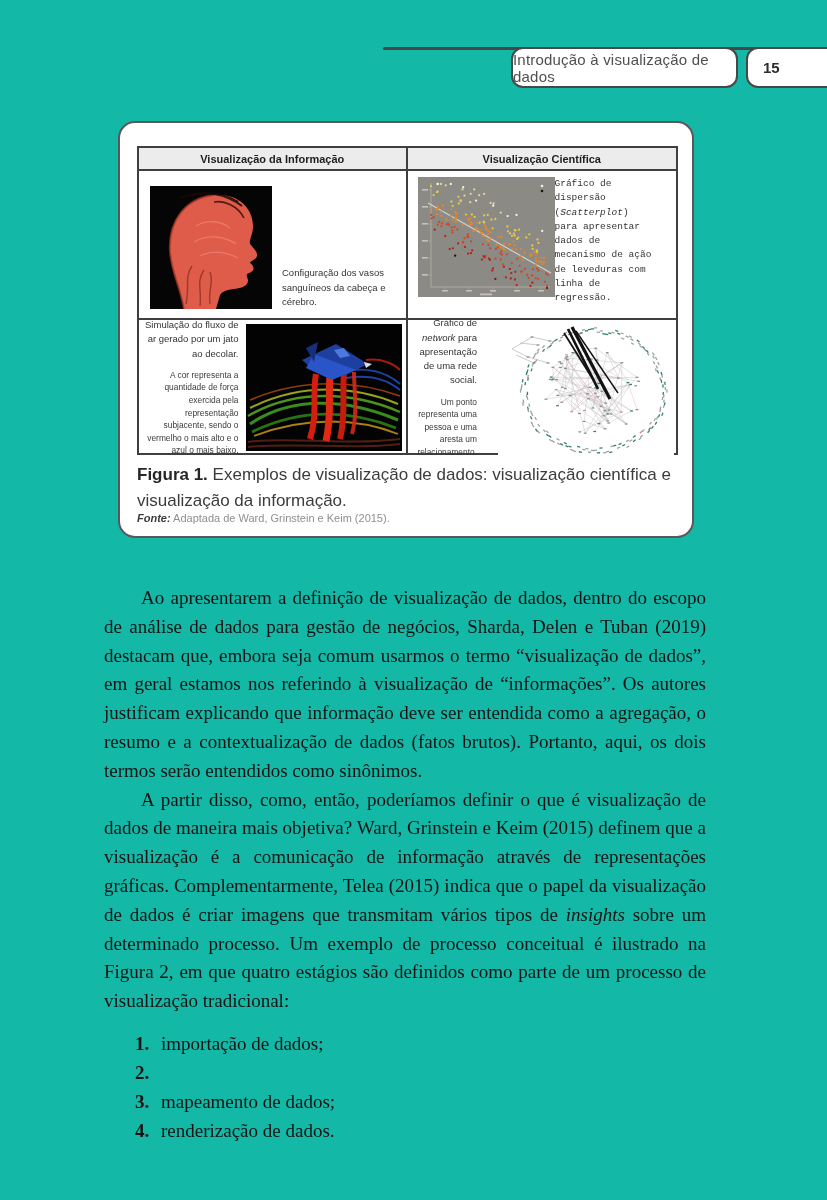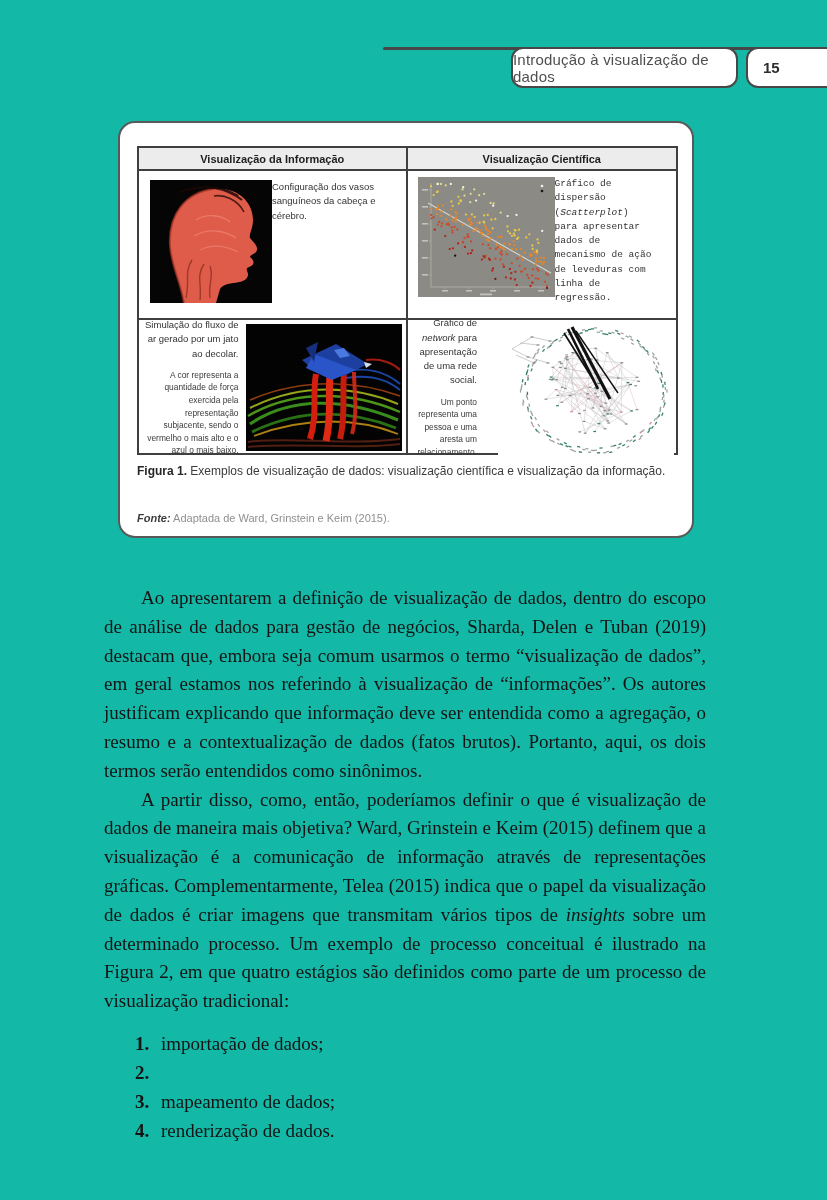--- a/index.html
+++ b/index.html
@@ -24,32 +24,32 @@
   .fig-thead{display:grid;grid-template-columns:1fr 1fr;height:21px;background:#ececec;
              border-bottom:2px solid #3f3f3f;}
   .fig-th{display:flex;align-items:center;justify-content:center;font-size:11px;font-weight:bold;color:#1e1e1e;}
   .fig-th:first-child{border-right:2px solid #3f3f3f;}
   .fig-tbody{display:grid;grid-template-columns:1fr 1fr;grid-template-rows:149px 1fr;height:284px;}
   .fig-cell{position:relative;box-sizing:border-box;overflow:hidden;}
   .cell-l{border-right:2px solid #3f3f3f;}
   .row-1{border-bottom:2px solid #3f3f3f;}
   .cap{font-size:9.5px;line-height:1.5;color:#333;}
   .cap .note{display:block;margin-top:8px;font-size:8.4px;line-height:1.5;color:#3a3a3a;}
-  .cell-brain{display:flex;align-items:flex-start;padding:9px 6px 9px 11px;}
+  .cell-brain{display:flex;align-items:flex-end;gap:10px;padding:9px 6px 9px 11px;}
   .cell-brain .cap{width:112px;}
   .cell-scatter{display:flex;align-items:flex-start;padding:6px 4px 6px 10px;font-family:Liberation Mono, monospace;}
   .cell-scatter .cap{width:102px;}
   .cell-jet{display:flex;align-items:center;gap:7px;padding:5px 4px 5px 5px;}
   .cell-jet .cap{width:98px;text-align:right;}
   .cell-net{display:flex;align-items:center;gap:21px;padding:3px 2px 3px 6px;}
   .cell-net .cap{width:86px;text-align:right;}
   .img-frame{flex:none;display:block;}
 
   .fig-caption{position:absolute;left:17px;top:339px;width:543px;margin:0;
-               font-size:12px;line-height:1.5;color:#3c3c3c;}
+               font-size:17px;line-height:1.5;color:#3c3c3c;}
   .fig-caption b{color:#262626;}
   .fig-source{position:absolute;left:17px;top:389px;width:543px;margin:0;font-size:11px;color:#8f8f8f;}
   .fig-source b{font-style:italic;color:#3c3c3c;}
 
   
   .body-text{position:absolute;left:104px;top:584px;width:602px;
              font-family:"Liberation Serif",serif;font-size:19px;line-height:28.8px;
              text-align:justify;color:#141414;}
   .body-text p{margin:0;text-indent:37px;}
   .num-list{margin-top:13px;margin-left:31px;}

